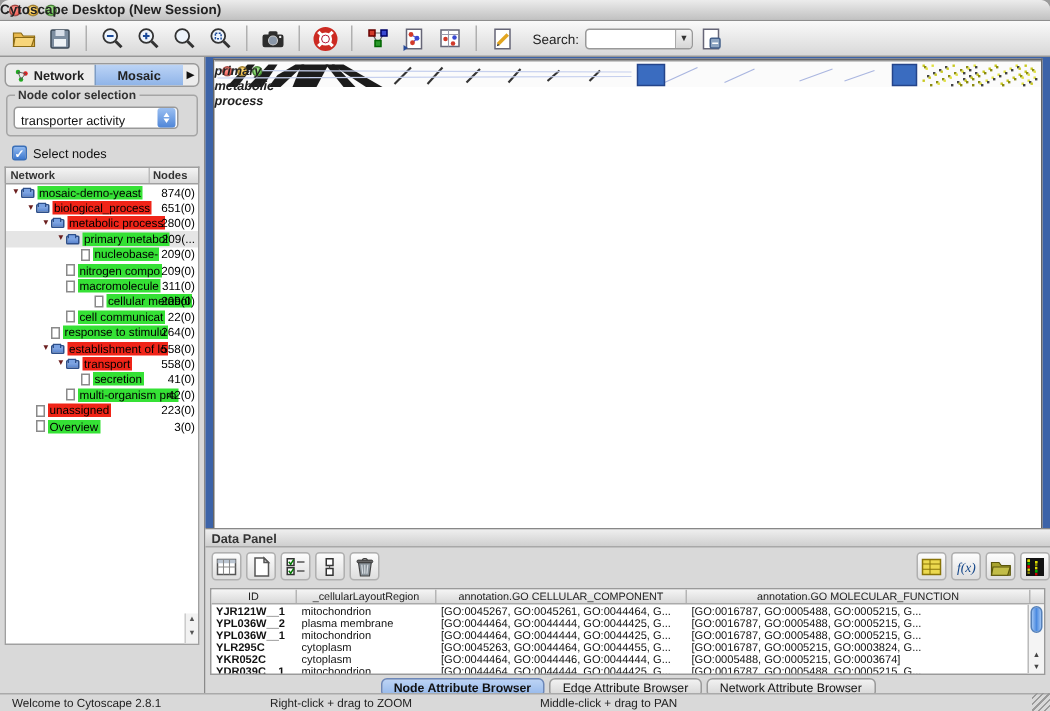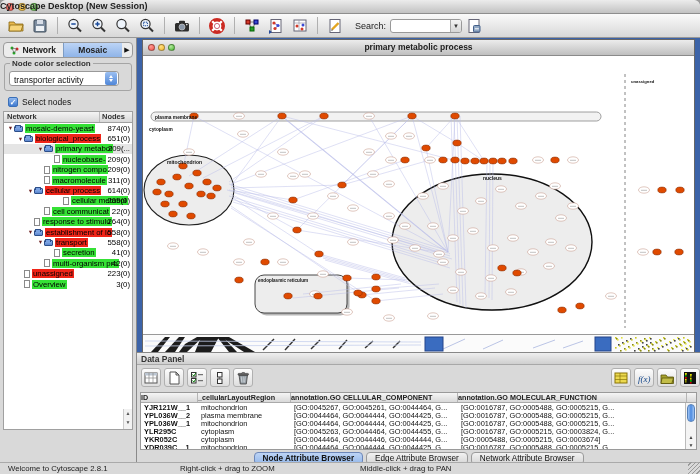--- a/index.html
+++ b/index.html
@@ -85,42 +85,42 @@
     max-width:78px; flex:none;}
   .chip.g { background:var(--chip-green); }
   .chip.r { background:var(--chip-red); }
   .cnt { position:absolute; right:2px; font-size:7.8px; color:#000; background:transparent;}
   #tree-sb { position:absolute; right:0; bottom:0; width:9px; height:20px; border-left:1px solid #ccc;
     background:#f2f2f2; font-size:5px; color:#555; text-align:center; line-height:9px;}
 
   
   #net-area { position:absolute; left:137px; top:38px; width:563px; height:314px; background:#3c63a8; }
   #net-frame { position:absolute; left:5px; right:5px; top:1px; bottom:0; background:#fff;
-    border:1px solid #666; border-bottom:none; display:flex; flex-direction:column; }
+    border:1px solid #666; border-bottom:none; display:flex; flex-direction:row;font-style:italic; }
   #net-titlebar { height:16px; background:linear-gradient(#ececec,#bfbfbf); border-bottom:1px solid #8a8a8a;
     position:relative; flex:none;}
   #net-titlebar .title { position:absolute; left:0; right:0; top:2px; text-align:center; font-size:8.5px;
     font-weight:bold; color:#222;}
   #net-titlebar .lights { top:4px; left:5px; gap:3px;}
   #net-titlebar .light { width:7px; height:7px; }
   #net-canvas { flex:1; background:#fff; overflow:hidden; }
   #net-strip { height:18px; flex:none; background:#fbfbfb; border-top:1px solid #999; overflow:hidden;}
 
   
   #data-panel { position:absolute; left:137px; top:352px; width:563px; height:110px; background:#d9d9d9;
     border-top:1px solid #888;}
   #dp-toolbar { display:flex; align-items:center; gap:3px; padding:3px 0 2px 4px; height:24px;}
   .dp-icon { width:20px; height:19px; border:1px solid #b0b0b0; border-radius:3px;
     background:linear-gradient(#fdfdfd,#dedede); display:flex; align-items:center; justify-content:center;}
   .dp-spacer { flex:1; }
   #dp-table { position:absolute; left:3px; right:3px; top:39px; height:58px; background:#fff;
     border:1px solid #9a9a9a; overflow:hidden;}
   .dt-header { display:flex; height:10px; background:linear-gradient(#f5f5f5,#d9d9d9);
     border-bottom:1px solid #aaa; }
-  .dt-header div { font-size:7.2px; font-weight:bold; color:#222; 
+  .dt-header div { font-size:7.2px; font-weight:normal; color:#222; text-align:center;
     border-right:1px solid #b5b5b5; overflow:hidden; white-space:nowrap; flex:none;}
   .dt-row { display:flex; height:8px; align-items:center;}
   .dt-row div { font-size:7.4px; color:#111; padding-left:3px; overflow:hidden; white-space:nowrap; flex:none;}
   .dt-row .c0 { font-weight:bold; }
   #dp-scroll { position:absolute; right:0px; top:10px; bottom:0; width:11px; background:#f4f4f4;
     border-left:1px solid #bbb;}
   #dp-thumb { position:absolute; top:1px; left:1px; width:8px; height:18px; border-radius:4px;
     background:linear-gradient(90deg,#9fc4f4,#4b8ae0,#9fc4f4); border:1px solid #5580b8;}
   .sb-arrows { position:absolute; bottom:0; left:0; width:100%; font-size:5px; color:#444;
     text-align:center; line-height:8px;}
@@ -310,20 +310,26 @@
           <span class="ficon folder"></span>
           <span class="chip g">mosaic-demo-yeast</span>
           <span class="cnt">874(0)</span>
         </div>
         <div class="trow" style="padding-left: 13px;">
           <span class="tri">▼</span>
           <span class="ficon folder"></span>
           <span class="chip r">biological_process</span>
           <span class="cnt">651(0)</span>
         </div>
+        <div class="trow" style="padding-left: 23px;">
+          <span class="tri">▼</span>
+          <span class="ficon folder"></span>
+          <span class="chip r">metabolic process</span>
+          <span class="cnt">280(0)</span>
+        </div>
         <div class="trow sel" style="padding-left: 33px;">
           <span class="tri">▼</span>
           <span class="ficon folder"></span>
           <span class="chip g">primary metabol</span>
           <span class="cnt">209(...</span>
         </div>
         <div class="trow" style="padding-left: 43px;">
           <span class="tri blank">▼</span>
           <span class="ficon file"></span>
           <span class="chip g">nucleobase-</span>
@@ -333,26 +339,20 @@
           <span class="tri blank">▼</span>
           <span class="ficon file"></span>
           <span class="chip g">nitrogen compo</span>
           <span class="cnt">209(0)</span>
         </div>
         <div class="trow" style="padding-left: 33px;">
           <span class="tri blank">▼</span>
           <span class="ficon file"></span>
           <span class="chip g">macromolecule</span>
           <span class="cnt">311(0)</span>
-        </div>
-        <div class="trow" style="padding-left: 23px;">
-          <span class="tri">▼</span>
-          <span class="ficon folder"></span>
-          <span class="chip r">cellular process</span>
-          <span class="cnt">614(0)</span>
         </div>
         <div class="trow" style="padding-left: 52px;">
           <span class="tri blank">▼</span>
           <span class="ficon file"></span>
           <span class="chip g">cellular metabol</span>
           <span class="cnt">209(0)</span>
         </div>
         <div class="trow" style="padding-left: 33px;">
           <span class="tri blank">▼</span>
           <span class="ficon file"></span>

